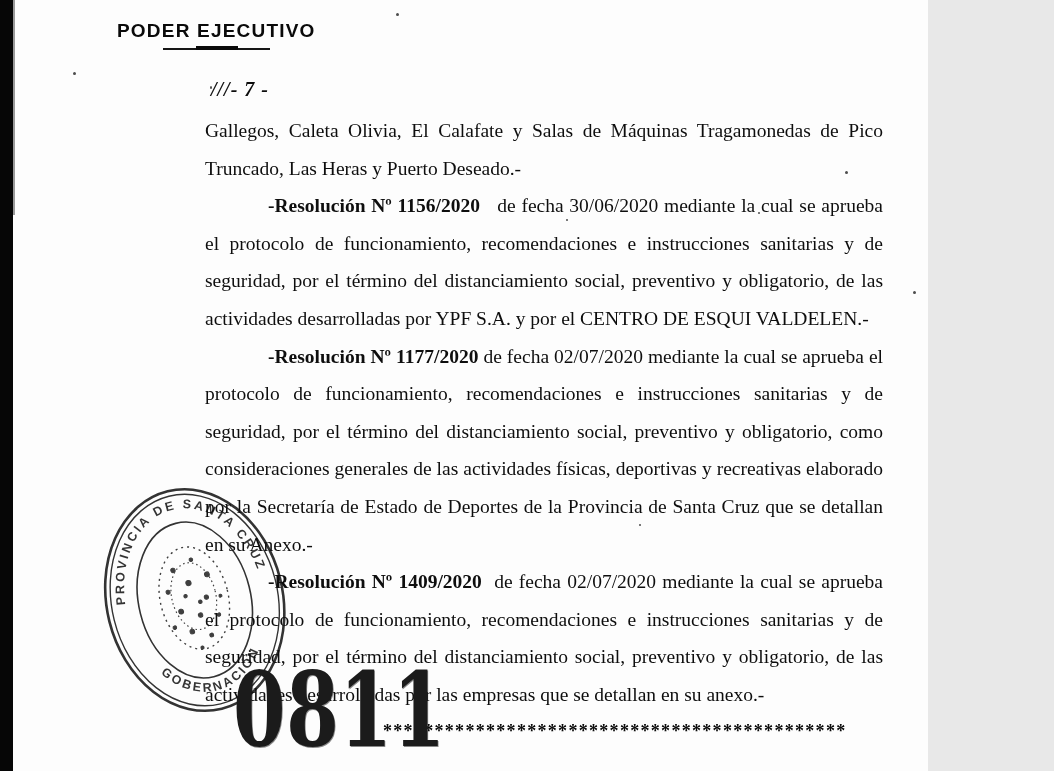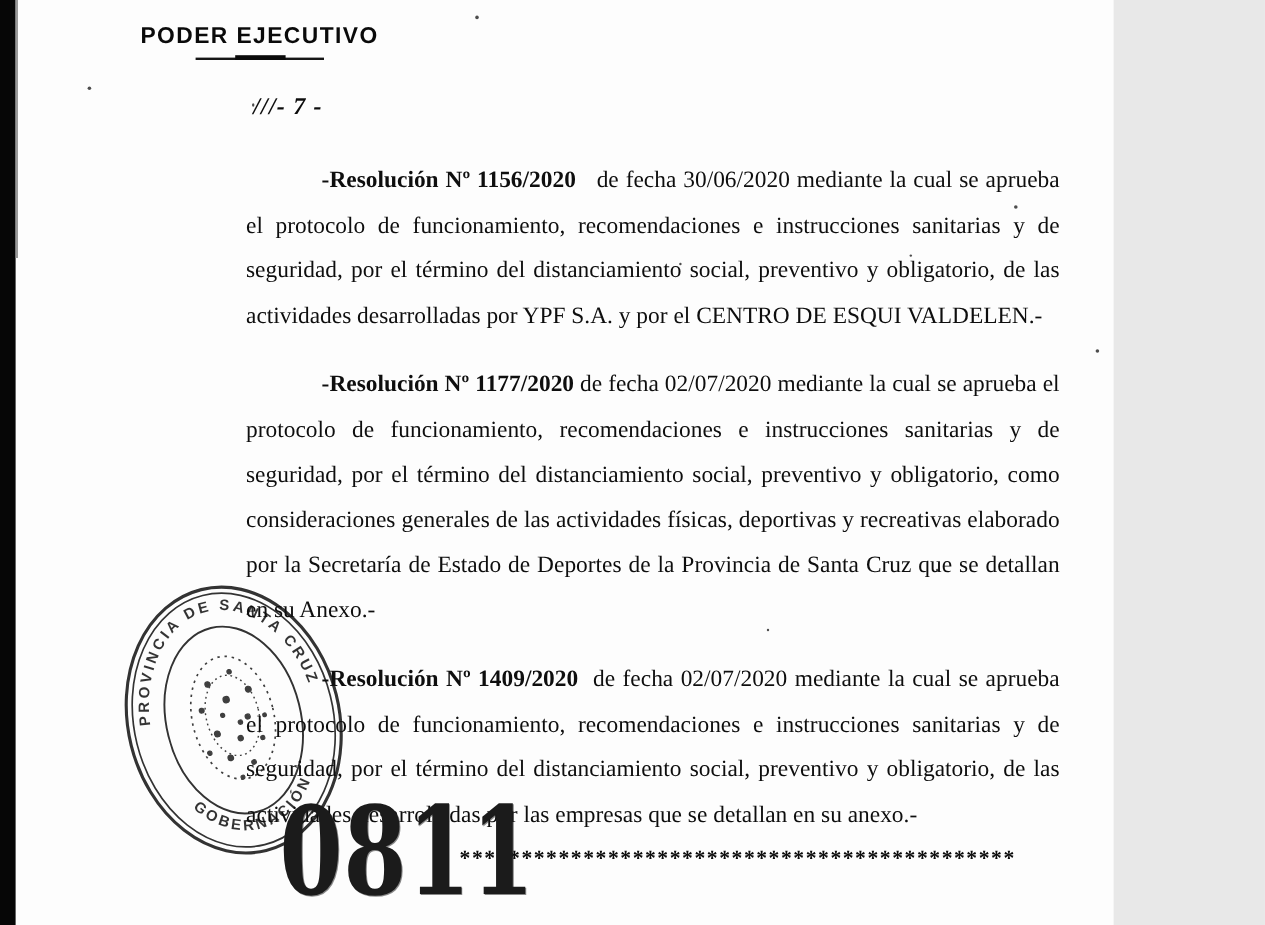--- a/index.html
+++ b/index.html
@@ -21,21 +21,21 @@
   .page-marker {
     position:absolute; left:211px; top:78px; z-index:2;
     font-weight:bold; font-style:italic; font-size:20px; letter-spacing:1px; color:#0c0c0c;
   }
 
   .doc-body {
     position:absolute; left:205px; top:112px; width:678px; z-index:3;
     font-size:19.5px; line-height:37.6px; text-align:justify; color:#0e0e0e;
   }
   .doc-body p { margin:0; }
-  .doc-body p.indent { text-indent:63px;margin-top:20px; }
+  .doc-body p.indent { text-indent:63px; }
   .lead { font-weight:bold; }
   .asterisks {
     margin-left:178px; font-weight:bold; font-size:18px; letter-spacing:1.3px;
     line-height:34px; white-space:nowrap; color:#0a0a0a;
   }
 
   .stamp {
     position:absolute; left:99px; top:482px; width:192px; height:238px;
     transform:rotate(-14deg); z-index:2; opacity:0.9; mix-blend-mode:multiply;
   }
@@ -62,20 +62,21 @@
   <div class="scan-edge"></div>
   <div class="scan-edge-shadow"></div>
 
   <div class="letterhead">PODER EJECUTIVO</div>
   <div class="letterhead-underline"></div>
   <div class="letterhead-underline-thick"></div>
 
   <div class="page-marker">///- 7 -</div>
 
   <div class="doc-body">
+    <p class="para"><b class="lead"></b> <span>Gallegos, Caleta Olivia, El Calafate y Salas de Máquinas Tragamonedas de Pico Truncado, Las Heras y Puerto Deseado.-</span></p>
     <p class="para indent"><b class="lead">-Resolución Nº 1156/2020</b>&nbsp;&nbsp; <span>de fecha 30/06/2020 mediante la cual se aprueba el protocolo de funcionamiento, recomendaciones e instrucciones sanitarias y de seguridad, por el término del distanciamiento social, preventivo y obligatorio, de las actividades desarrolladas por YPF S.A. y por el CENTRO DE ESQUI VALDELEN.-</span></p>
     <p class="para indent"><b class="lead">-Resolución Nº 1177/2020</b> <span>de fecha 02/07/2020 mediante la cual se aprueba el protocolo de funcionamiento, recomendaciones e instrucciones sanitarias y de seguridad, por el término del distanciamiento social, preventivo y obligatorio, como consideraciones generales de las actividades físicas, deportivas y recreativas elaborado por la Secretaría de Estado de Deportes de la Provincia de Santa Cruz que se detallan en su Anexo.-</span></p>
     <p class="para indent"><b class="lead">-Resolución Nº 1409/2020</b>&nbsp; <span>de fecha 02/07/2020 mediante la cual se aprueba el protocolo de funcionamiento, recomendaciones e instrucciones sanitarias y de seguridad, por el término del distanciamiento social, preventivo y obligatorio, de las actividades desarrolladas por las empresas que se  detallan en su anexo.-</span></p>
     <div class="asterisks">*********************************************</div>
   </div>
 
   <div class="stamp">
     <svg width="192" height="238" viewBox="0 0 192 238">
       <defs>
         <path id="arcTop" d="M 27 118 A 69 93 0 0 1 165 118" fill="none"></path>

